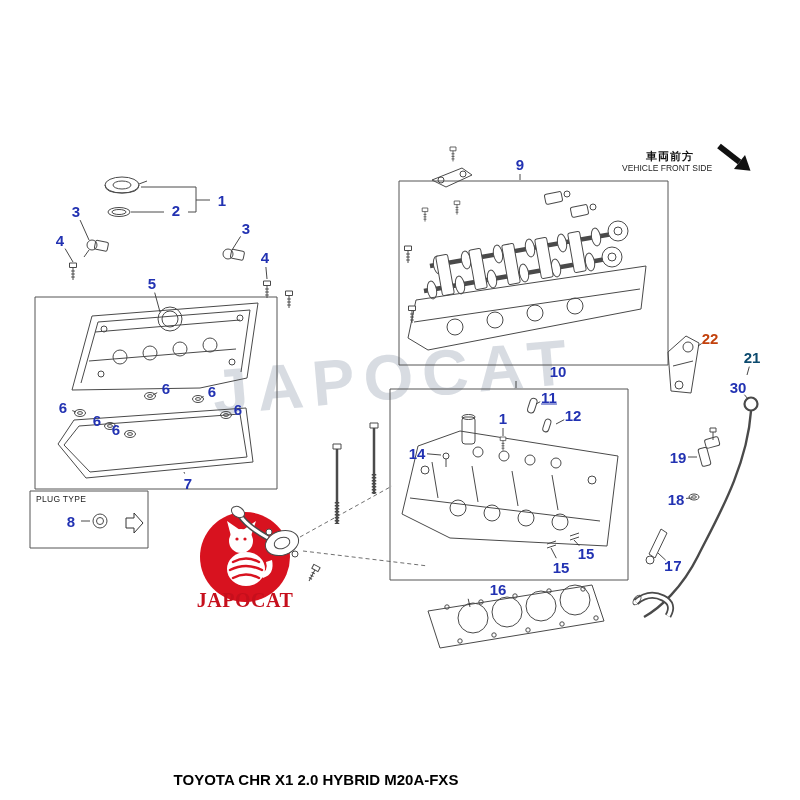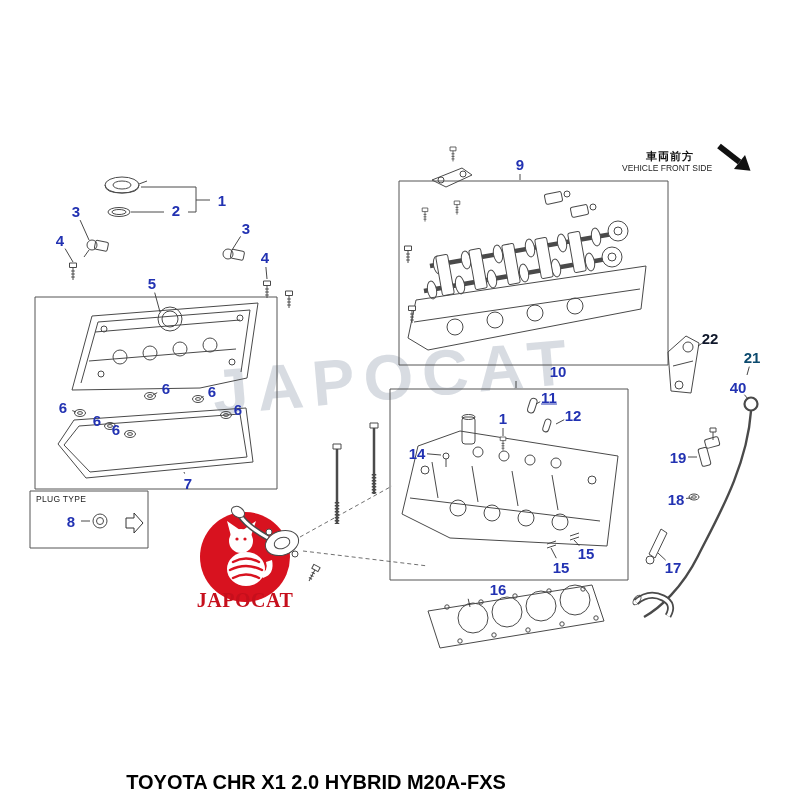--- a/index.html
+++ b/index.html
@@ -17,21 +17,21 @@
   #art{z-index:3;}
   #leader-lines{z-index:4;}
   #leader-lines line{stroke:#333;stroke-width:0.9;}
   #part-labels{z-index:5;}
   .part-label{position:absolute;transform:translate(-50%,-50%);font-size:15px;
     font-weight:bold;line-height:1;white-space:nowrap;}
   .anno{position:absolute;color:#222;z-index:6;white-space:nowrap;}
   #plug-type{left:36px;top:494px;font-size:8.5px;letter-spacing:0.3px;}
   #vf-jp{left:622px;top:149px;font-size:11px;font-weight:bold;letter-spacing:1px;color:#111;margin-left:24px;}
   #vf-en{left:622px;top:163px;font-size:8.5px;color:#222;}
-  #title{position:absolute;left:0;top:771px;width:632px;text-align:center;font-size:20px;
+  #title{position:absolute;left:0;top:771px;width:632px;text-align:center;font-size:15px;
     font-weight:bold;color:#000;z-index:6;}
 </style>
 </head>
 <body>
 
 <div id="watermark">JAPOCAT</div>
 
 <div id="logo">
   <div class="circle"></div>
   <svg width="90" height="90" viewBox="0 0 90 90">
@@ -344,24 +344,24 @@
     <div class="part-label" style="left: 71px; top: 521px; color: rgb(34, 50, 178);">8</div>
     <div class="part-label" style="left: 520px; top: 164px; color: rgb(34, 50, 178);">9</div>
     <div class="part-label" style="left: 516px; top: 371px; color: rgb(34, 50, 178); margin-left: 42px;">10</div>
     <div class="part-label" style="left: 549px; top: 397px; color: rgb(34, 50, 178); text-decoration: underline;">11</div>
     <div class="part-label" style="left: 573px; top: 415px; color: rgb(34, 50, 178);">12</div>
     <div class="part-label" style="left: 503px; top: 418px; color: rgb(34, 50, 178);">1</div>
     <div class="part-label" style="left: 417px; top: 453px; color: rgb(34, 50, 178);">14</div>
     <div class="part-label" style="left: 586px; top: 553px; color: rgb(34, 50, 178);">15</div>
     <div class="part-label" style="left: 561px; top: 567px; color: rgb(34, 50, 178);">15</div>
     <div class="part-label" style="left: 466px; top: 589px; color: rgb(34, 50, 178); margin-left: 32px;">16</div>
-    <div class="part-label" style="left: 673px; top: 567px; color: rgb(34, 50, 178);">17</div>
+    <div class="part-label" style="left: 673px; top: 567px; color: rgb(34, 50, 178); font-family: Liberation Mono, monospace;">17</div>
     <div class="part-label" style="left: 676px; top: 499px; color: rgb(34, 50, 178);">18</div>
     <div class="part-label" style="left: 678px; top: 457px; color: rgb(34, 50, 178);">19</div>
-    <div class="part-label" style="left: 738px; top: 387px; color: rgb(34, 50, 178);">40</div>
+    <div class="part-label" style="left: 738px; top: 387px; color: rgb(34, 50, 178);">30</div>
     <div class="part-label" style="left: 752px; top: 357px; color: #0c4a6e;">21</div>
-    <div class="part-label" style="left: 710px; top: 338px; color: #0f172a; text-align: right;">22</div>
+    <div class="part-label" style="left: 710px; top: 338px; color: #c2410c; text-align: right;">22</div>
   </div>
 
 <div id="plug-type" class="anno">PLUG TYPE</div>
 <div id="vf-jp" class="anno">車両前方</div>
 <div id="vf-en" class="anno">VEHICLE FRONT SIDE</div>
 <div id="title">TOYOTA CHR X1 2.0 HYBRID M20A-FXS</div>
 
 </body></html>

